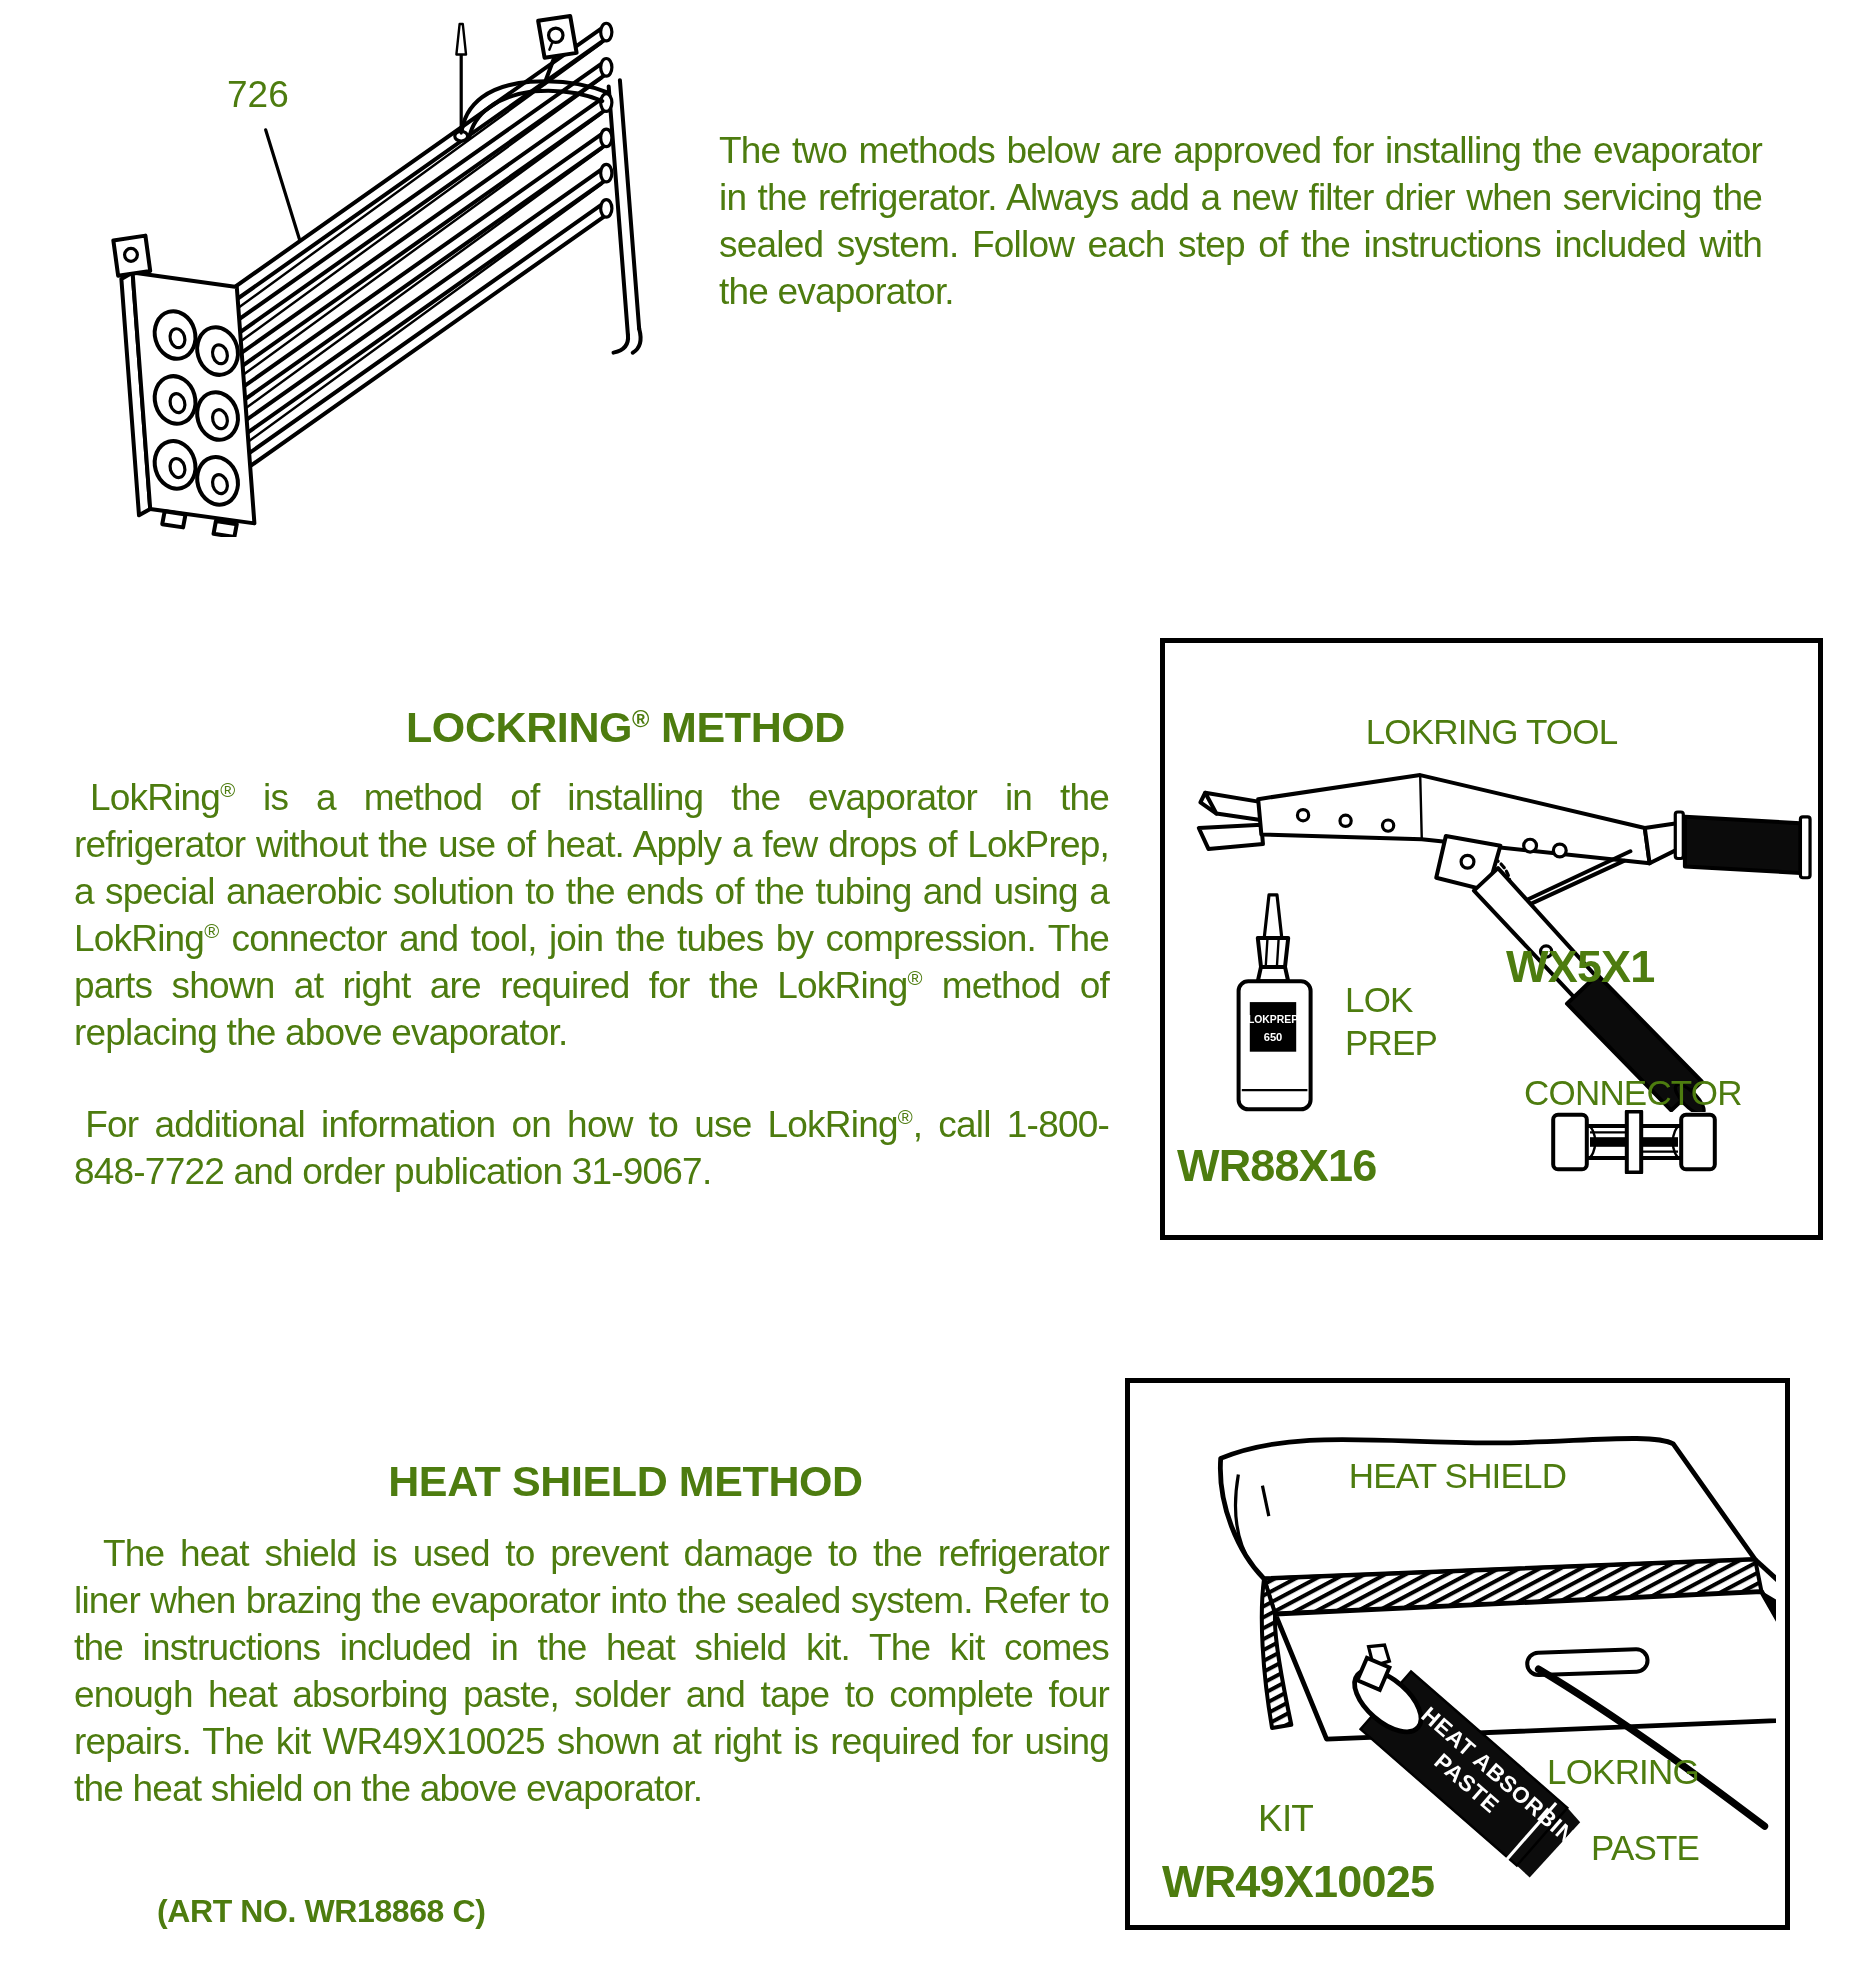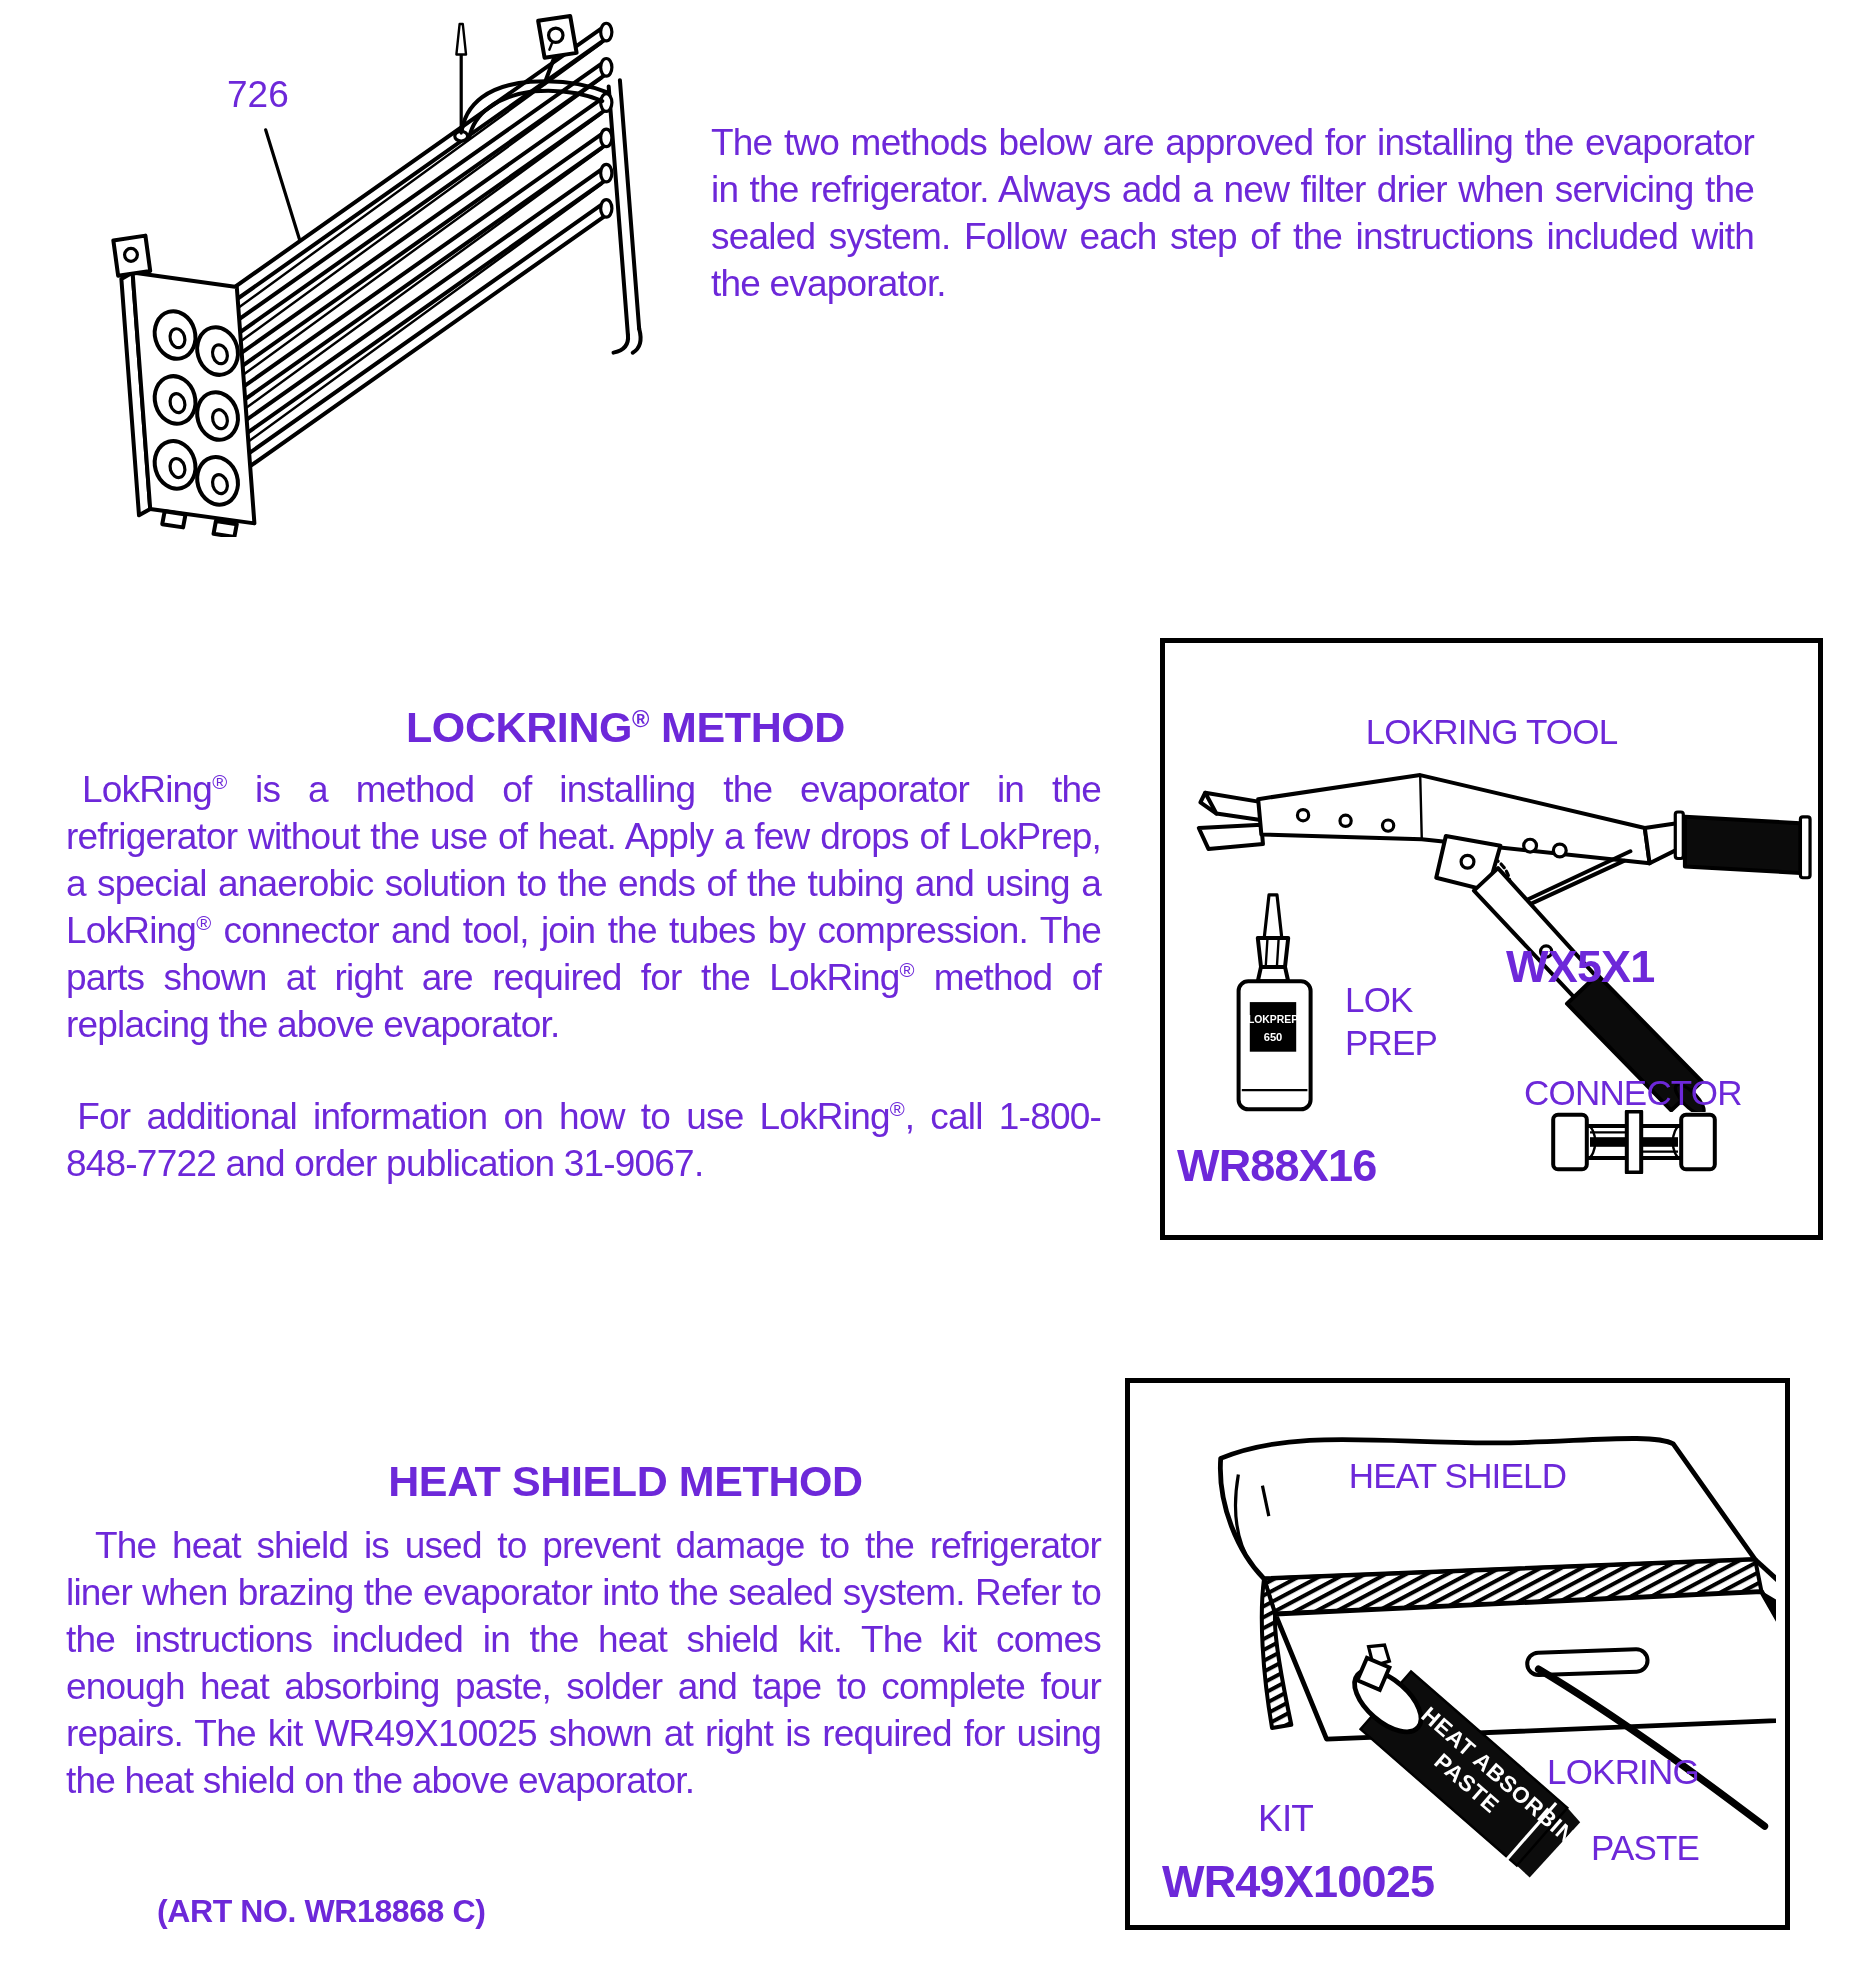--- a/index.html
+++ b/index.html
@@ -1,18 +1,18 @@
 <!DOCTYPE html>
 <html style="font-size:13px"><head>
 <meta charset="utf-8">
 <style>
   html,body{margin:0;padding:0;background:#fff;}
   .page{position:relative;width:1861px;height:1985px;background:#ffffff;
-        font-family:"Liberation Sans",sans-serif;color:#6d28d9;overflow:hidden;}
-  .para{position:absolute;margin:0;text-align:justify;font-size:37px;line-height:47px;letter-spacing:-0.8px;}
+        font-family:"Liberation Sans",sans-serif;color:#4d7c0f;overflow:hidden;}
+  .para{position:absolute;margin:8px;text-align:justify;font-size:37px;line-height:47px;letter-spacing:-0.8px;}
   .para sup,.heading sup{font-size:55%;line-height:0;vertical-align:super;letter-spacing:0;}
   .heading{position:absolute;font-size:43px;font-weight:bold;text-align:center;letter-spacing:-0.4px;margin-top:24px;}
   .callout{position:absolute;font-size:37px;}
   .pbox{position:absolute;border:5.6px solid #000;background:#fff;}
   .blabel{position:absolute;font-size:35px;letter-spacing:-0.8px;white-space:nowrap;line-height:43px;}
   .blabel.center{left:0;right:0;text-align:center;}
   .bpart{position:absolute;font-size:45px;font-weight:bold;letter-spacing:-0.8px;white-space:nowrap;}
   .artno{position:absolute;font-size:32px;font-weight:bold;letter-spacing:-0.4px;}
   svg.art{position:absolute;}
   #lockring-p1{left:66px;top:766px;width:1035px;text-indent:16px;}

